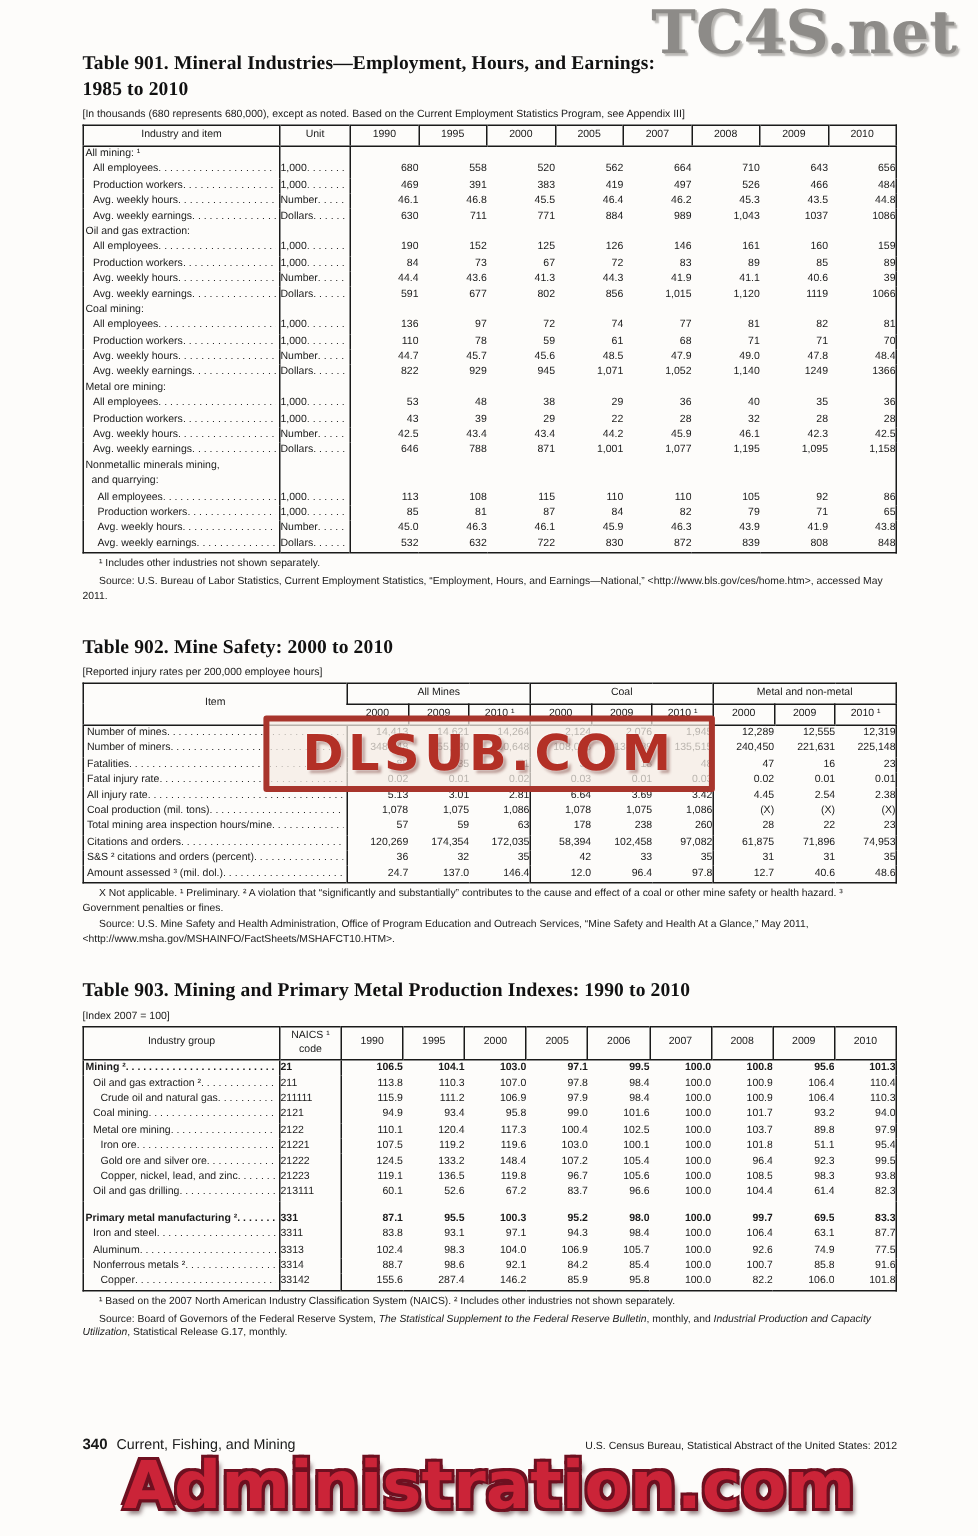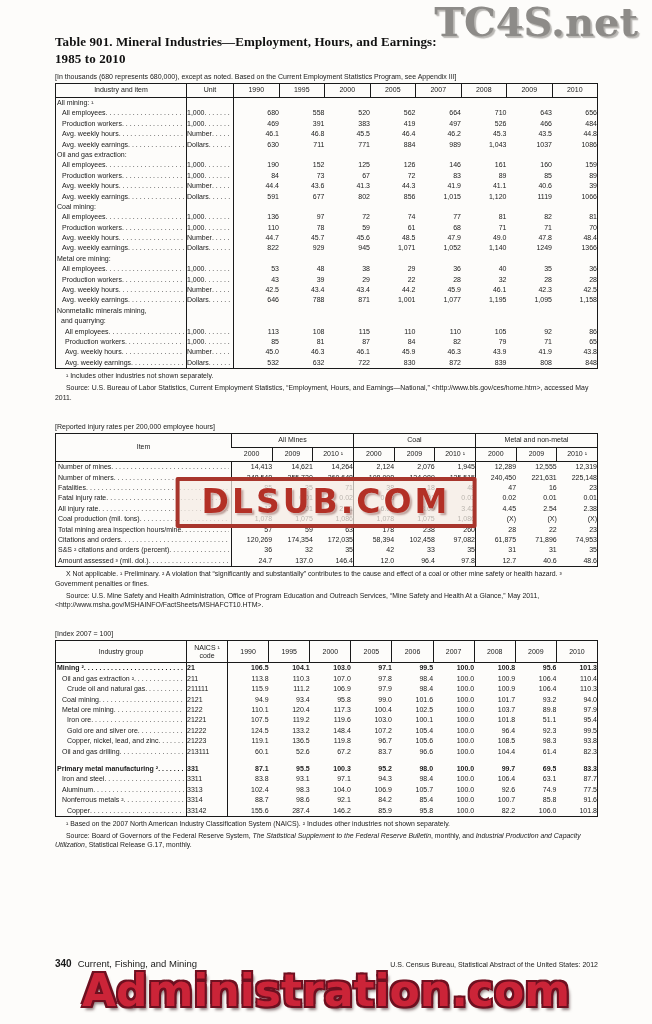--- a/index.html
+++ b/index.html
@@ -637,20 +637,21 @@
           <td class="val">839</td>
           <td class="val">808</td>
           <td class="val">848</td>
         </tr>
       </tbody>
   </table>
   <p class="fn">¹ Includes other industries not shown separately.</p>
   <p class="fn">Source: U.S. Bureau of Labor Statistics, Current Employment Statistics, “Employment, Hours, and Earnings—National,” &lt;http://www.bls.gov/ces/home.htm&gt;, accessed May 2011.</p>
 
   <div class="sec">
+    <h2 class="ttl">Table 902. Mine Safety: 2000 to 2010</h2>
     <p class="note">[Reported injury rates per 200,000 employee hours]</p>
 
     <table id="t902" class="tbl">
       <colgroup>
           <col style="width:176px">
           <col span="9">
         </colgroup>
       <thead>
         <tr>
           <th rowspan="2">Item</th>
@@ -841,20 +842,21 @@
             <td class="val">40.6</td>
             <td class="val">48.6</td>
           </tr>
         </tbody>
     </table>
     <p class="fn">X Not applicable. ¹ Preliminary. ² A violation that “significantly and substantially” contributes to the cause and effect of a coal or other mine safety or health hazard. ³ Government penalties or fines.</p>
     <p class="fn">Source: U.S. Mine Safety and Health Administration, Office of Program Education and Outreach Services, “Mine Safety and Health At a Glance,” May 2011, &lt;http://www.msha.gov/MSHAINFO/FactSheets/MSHAFCT10.HTM&gt;.</p>
   </div>
 
   <div class="sec">
+    <h2 class="ttl">Table 903. Mining and Primary Metal Production Indexes: 1990 to 2010</h2>
     <p class="note">[Index 2007 = 100]</p>
 
     <table id="t903" class="tbl">
       <colgroup>
           <col style="width:131px">
           <col style="width:41px">
           <col span="9">
         </colgroup>
       <thead>
         <tr>

